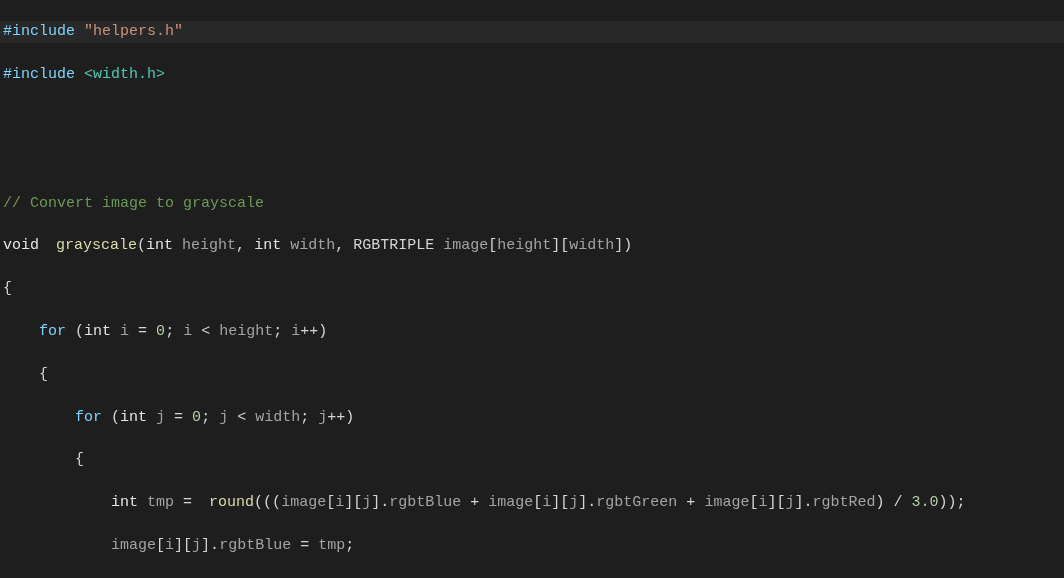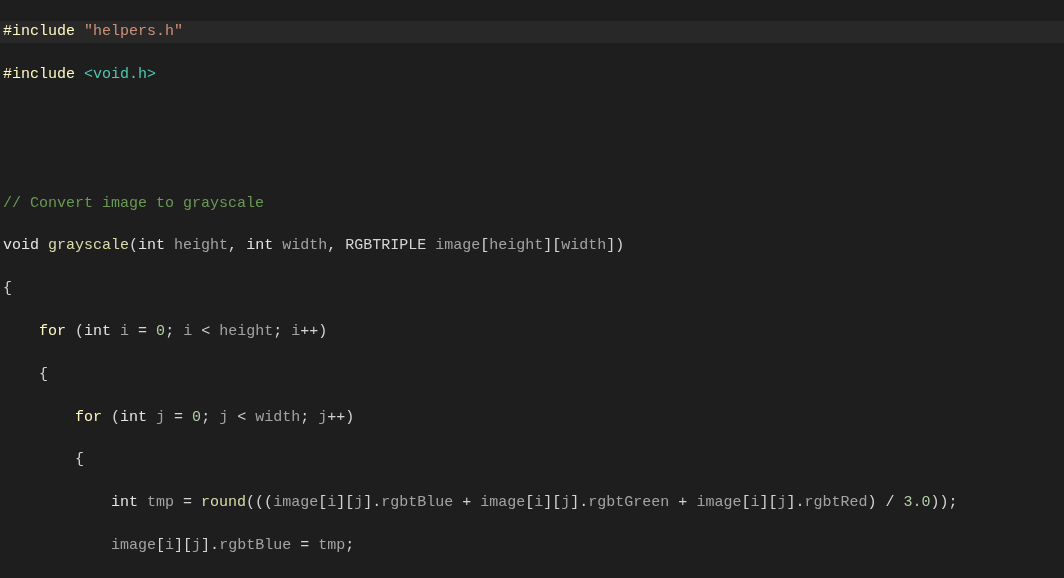--- a/index.html
+++ b/index.html
@@ -9,37 +9,37 @@
     font-size:15px;
     line-height:21.4px;
     color:#d4d4d4;
     width:1064px;
     height:578px;
     overflow:hidden;
   }
   .editor { white-space:pre; padding:0; }
   .line { padding-left:3px; height:21.4px; }
   .hl { background:#282828; }
-  .kw   { color:#fef9c3; }   
+  .kw   { color:#7dd3fc; }   
   .type { color:#e5e5e5; }   
   .str  { color:#ce9178; } 
   .mathh { color:#4ec9b0; }
   .cmt  { color:#6a9955; }
-  .fn   { color:#dcdcaa; }
+  .fn   { color:#dcdcaa;margin-left:8px; }
   .var  { color:#a3a3a3; }
   .num  { color:#b5cea8; }
   .punc { color:#d4d4d4; }
   .op   { color:#d4d4d4; }
 </style>
 </head>
 <body>
 
 <div class="editor">
 <div class="line hl"><span class="kw">#include</span> <span class="str">"helpers.h"</span></div>
-<div class="line"><span class="kw">#include</span> <span class="mathh">&lt;</span><span class="mathh">void.h</span><span class="mathh">&gt;</span></div>
+<div class="line"><span class="kw">#include</span> <span class="mathh">&lt;</span><span class="mathh">width.h</span><span class="mathh">&gt;</span></div>
 <div class="line"></div>
 <div class="line"></div>
 <div class="line"><span class="cmt">// Convert image to grayscale</span></div>
 <div class="line"><span class="type">void</span> <span class="fn">grayscale</span><span class="punc">(</span><span class="type">int</span> <span class="var">height</span><span class="punc">, </span><span class="type">int</span> <span class="var">width</span><span class="punc">, </span><span class="punc">RGBTRIPLE </span><span class="var">image</span><span class="punc">[</span><span class="var">height</span><span class="punc">][</span><span class="var">width</span><span class="punc">])</span></div>
 <div class="line"><span class="punc">{</span></div>
 <div class="line">    <span class="kw">for</span><span class="punc"> (</span><span class="type">int</span><span> </span><span class="var">i</span><span class="op"> = </span><span class="num">0</span><span class="punc">; </span><span class="var">i</span><span class="op"> &lt; </span><span class="var">height</span><span class="punc">; </span><span class="var">i</span><span class="punc">++)</span></div>
 <div class="line"><span class="punc">    {</span></div>
 <div class="line">        <span class="kw">for</span><span class="punc"> (</span><span class="type">int</span><span> </span><span class="var">j</span><span class="op"> = </span><span class="num">0</span><span class="punc">; </span><span class="var">j</span><span class="op"> &lt; </span><span class="var">width</span><span class="punc">; </span><span class="var">j</span><span class="punc">++)</span></div>
 <div class="line"><span class="punc">        {</span></div>
 <div class="line">            <span class="type">int</span> <span class="var">tmp</span><span class="op"> = </span><span class="fn">round</span><span class="punc">(((</span><span class="var">image</span><span class="punc">[</span><span class="var">i</span><span class="punc">][</span><span class="var">j</span><span class="punc">].</span><span class="var">rgbtBlue</span><span class="op"> + </span><span class="var">image</span><span class="punc">[</span><span class="var">i</span><span class="punc">][</span><span class="var">j</span><span class="punc">].</span><span class="var">rgbtGreen</span><span class="op"> + </span><span class="var">image</span><span class="punc">[</span><span class="var">i</span><span class="punc">][</span><span class="var">j</span><span class="punc">].</span><span class="var">rgbtRed</span><span class="punc">) / </span><span class="num">3.0</span><span class="punc">));</span></div>

